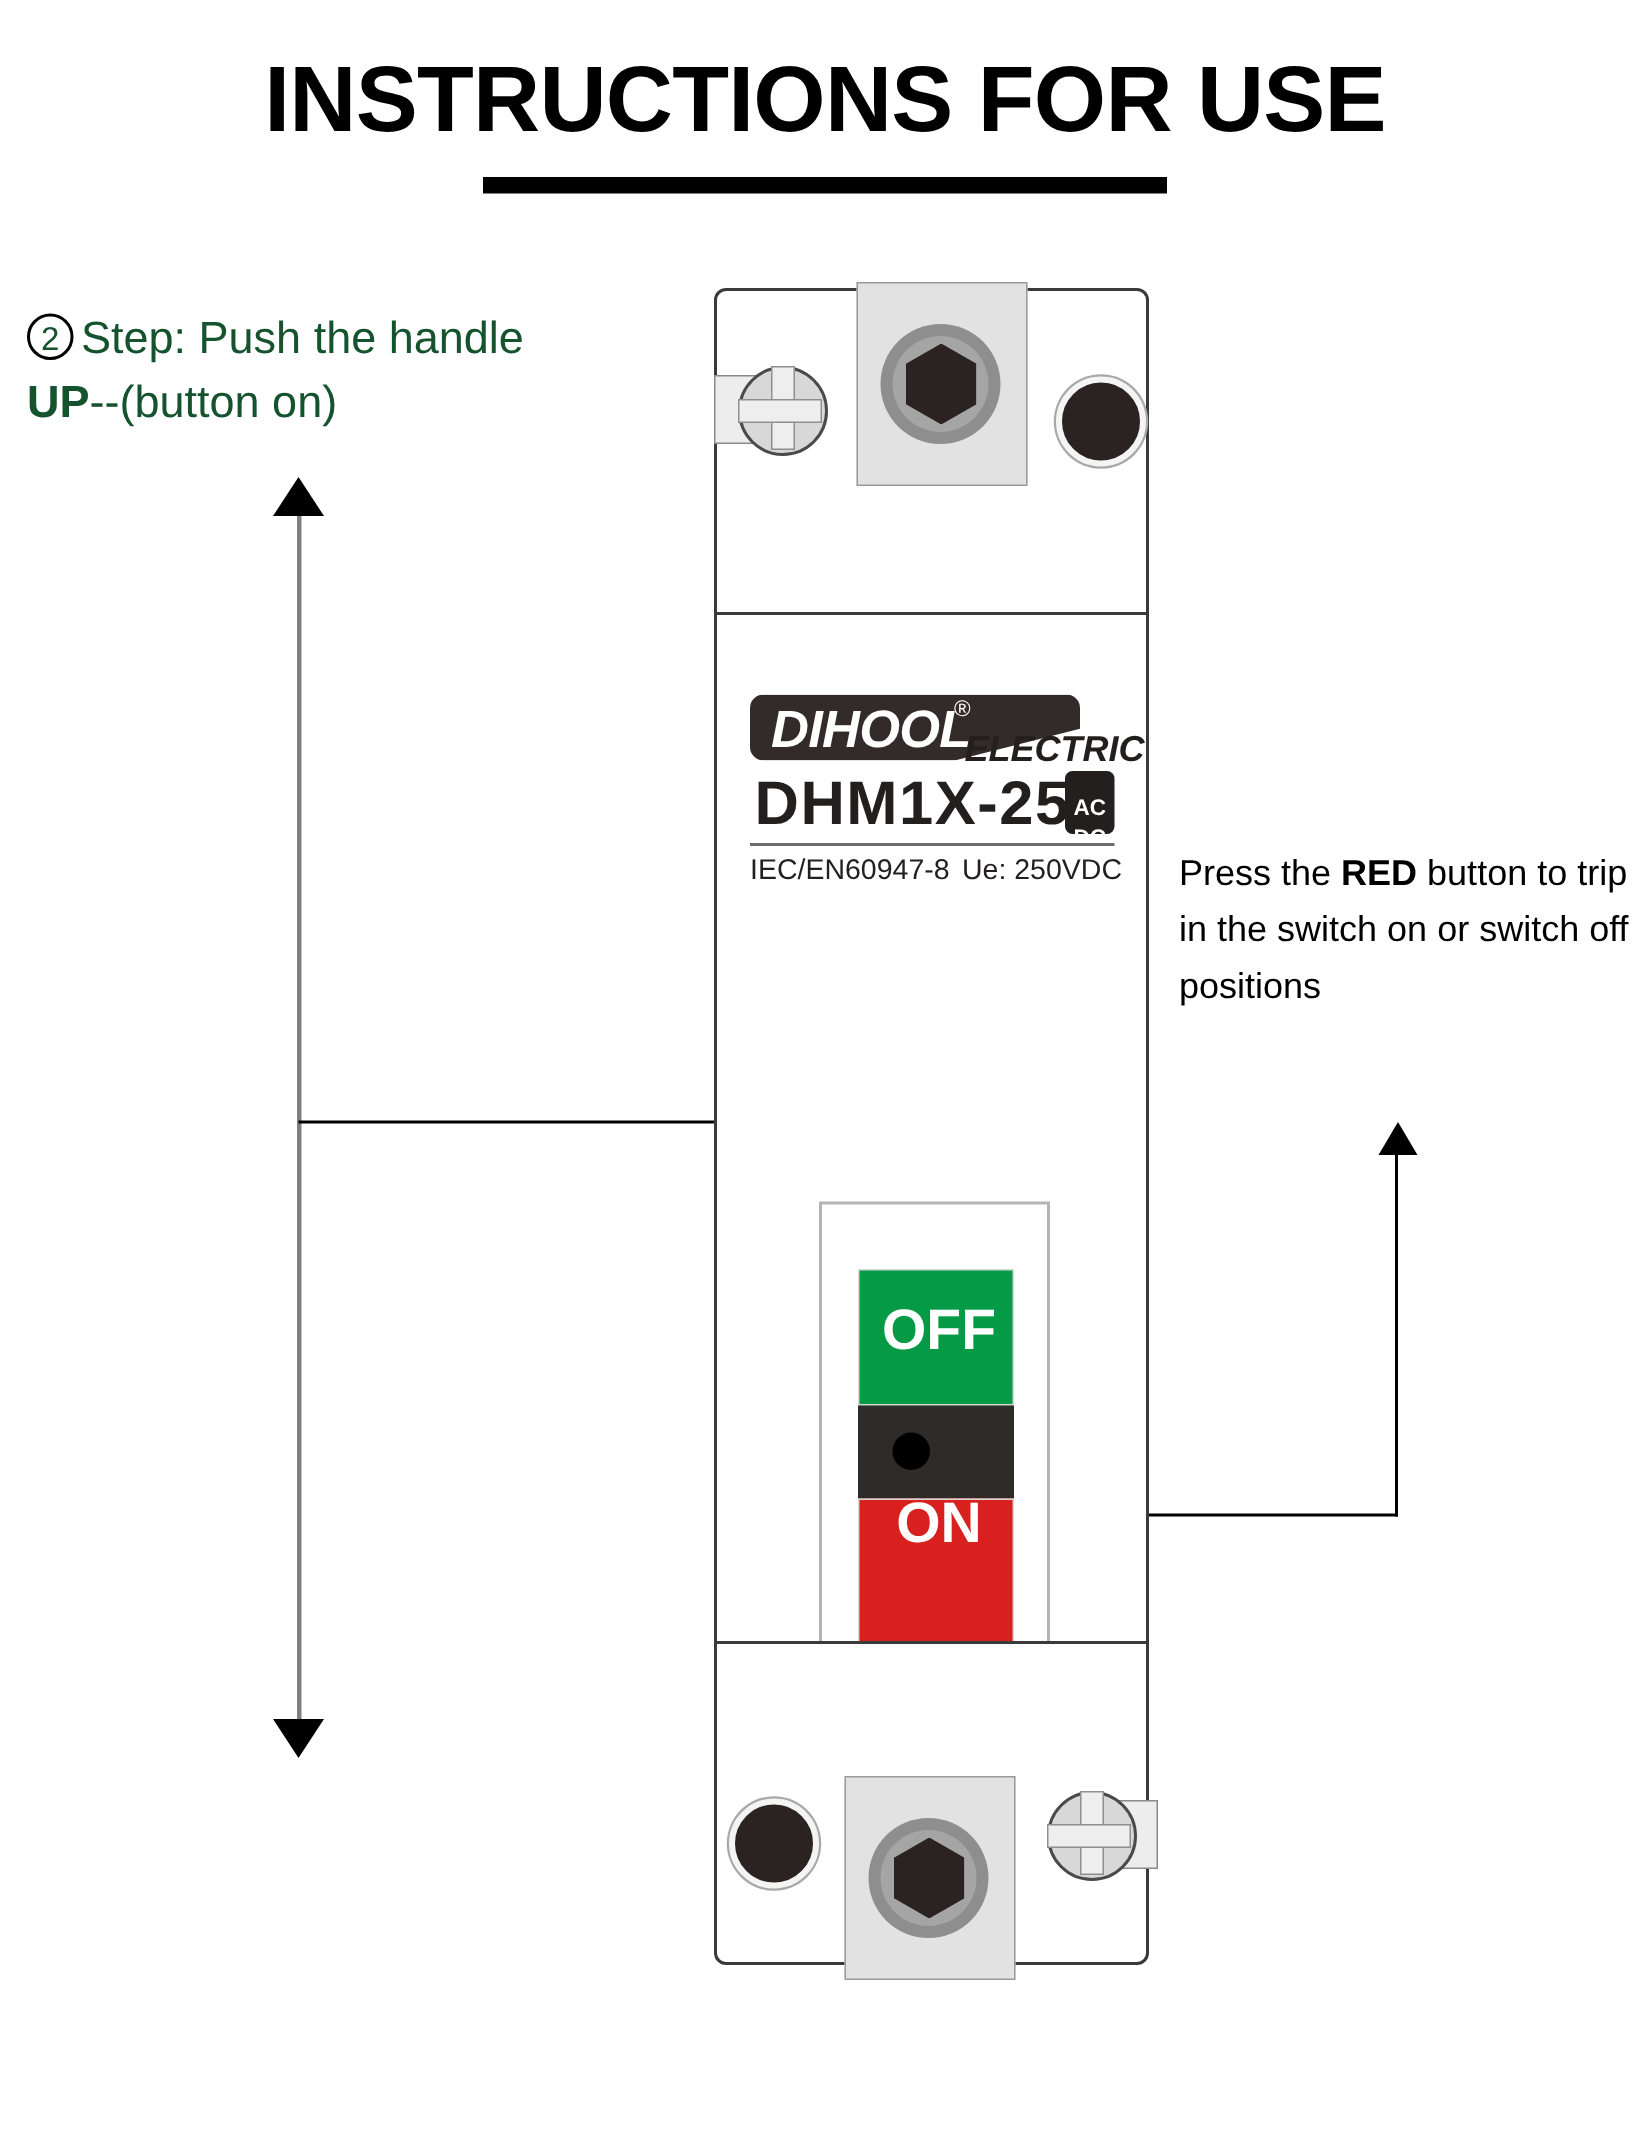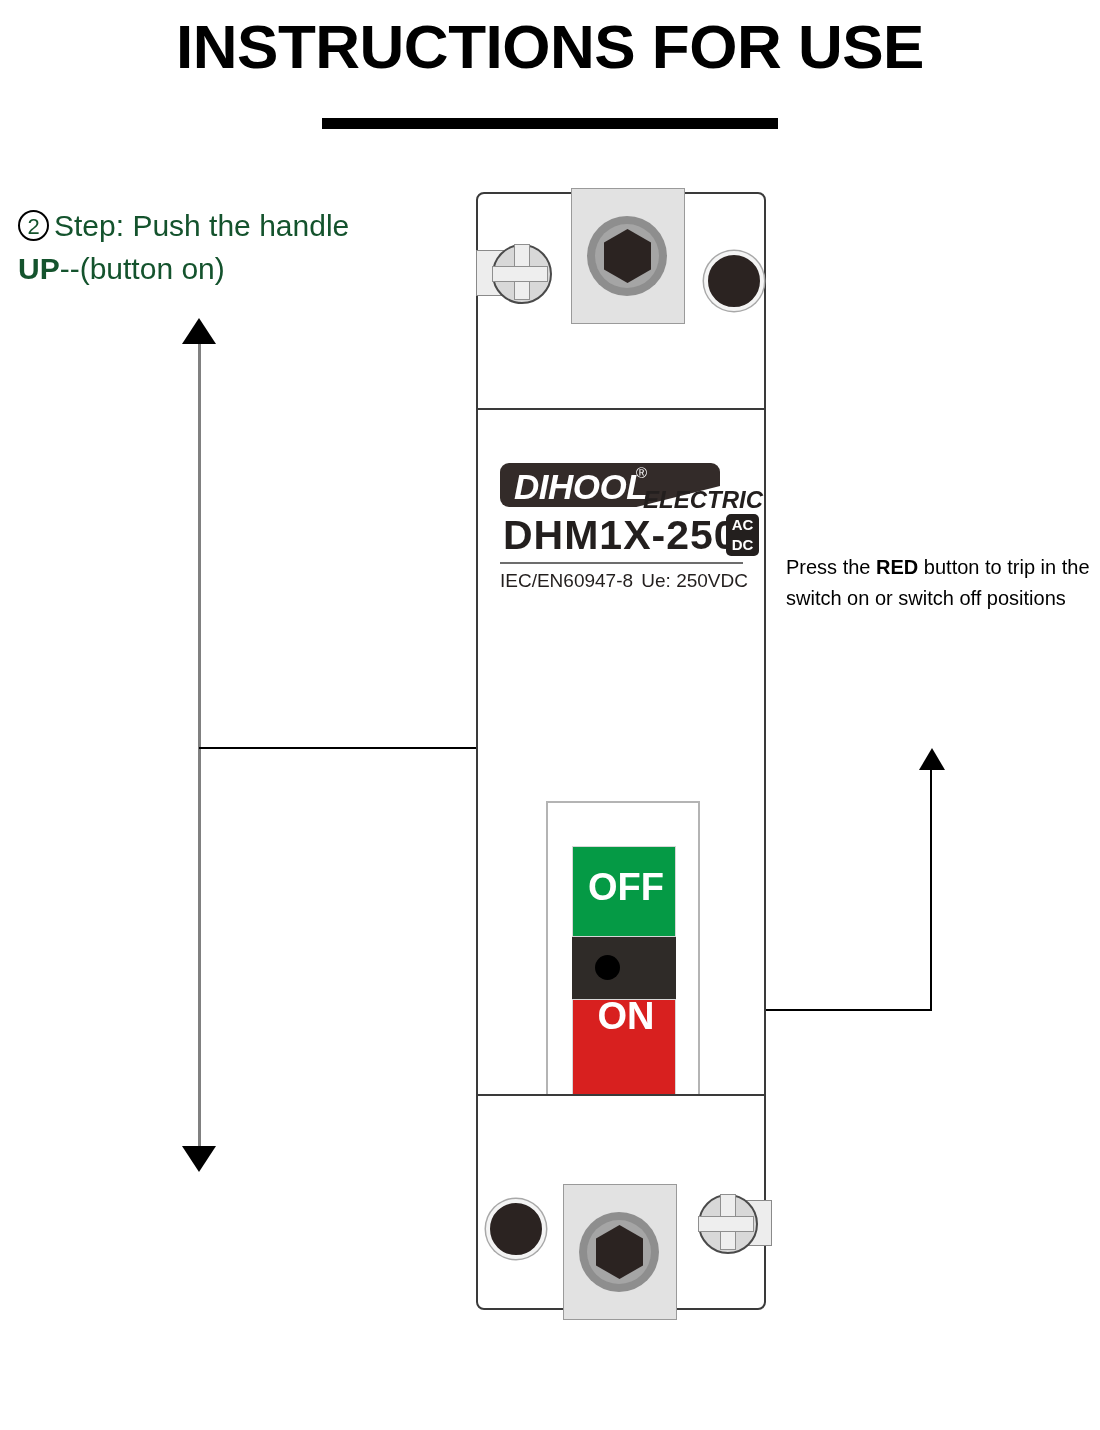--- a/index.html
+++ b/index.html
@@ -16,21 +16,21 @@
     width: 1100px;
     height: 1430px;
     background: #ffffff;
     overflow: hidden;
   }
 
   
   #title {
     position: absolute;
     left: 0;
-    top: 16px;
+    top: 36px;
     width: 1100px;
     text-align: center;
     font-size: 62px;
     font-weight: bold;
     letter-spacing: -0.5px;
     line-height: 1.0;
   }
   #title-rule {
     position: absolute;
     left: 322px;
@@ -62,23 +62,23 @@
     vertical-align: 2px;
     margin-right: 5px;
     box-sizing: border-box;
   }
   .bold { font-weight: bold; }
 
   
   #note-red {
     position: absolute;
     left: 786px;
-    top: 552px;
+    top: 564px;
     width: 308px;
-    font-size: 20px;
+    font-size: 24px;
     line-height: 1.56;
   }
 
   
   #ud-arrow-shaft {
     position: absolute;
     left: 198px;
     top: 340px;
     width: 3px;
     height: 812px;
@@ -281,23 +281,22 @@
     top: 104px;
     width: 33px;
     height: 42px;
     background: #231f1e;
     border-radius: 5px;
     color: #ffffff;
     font-size: 15px;
     font-weight: bold;
     line-height: 20px;
     text-align: center;
-    padding-top: 1px;
-    box-sizing: border-box;
-    margin-left: 16px;
+    padding-top: 15px;
+    box-sizing: border-box;
   }
   #label-rule {
     position: absolute;
     left: 22px;
     top: 152px;
     width: 243px;
     height: 2px;
     background: #6d6d6d;
   }
   #std-line {

